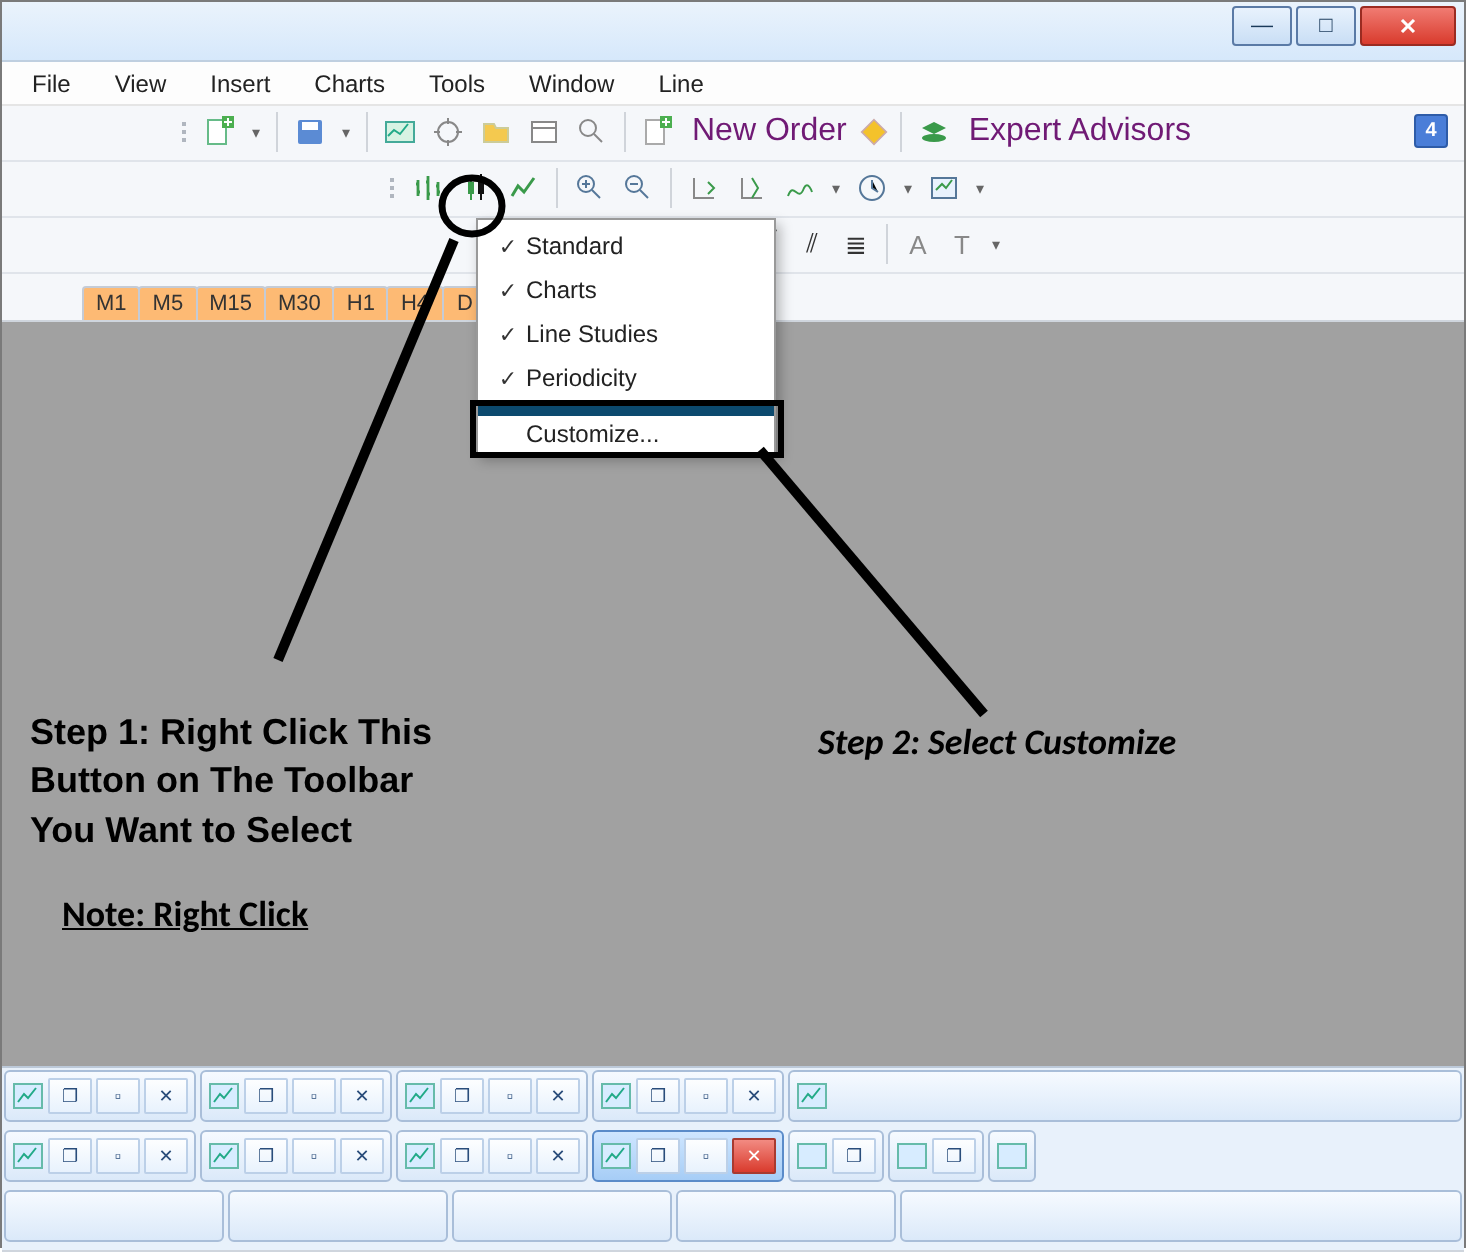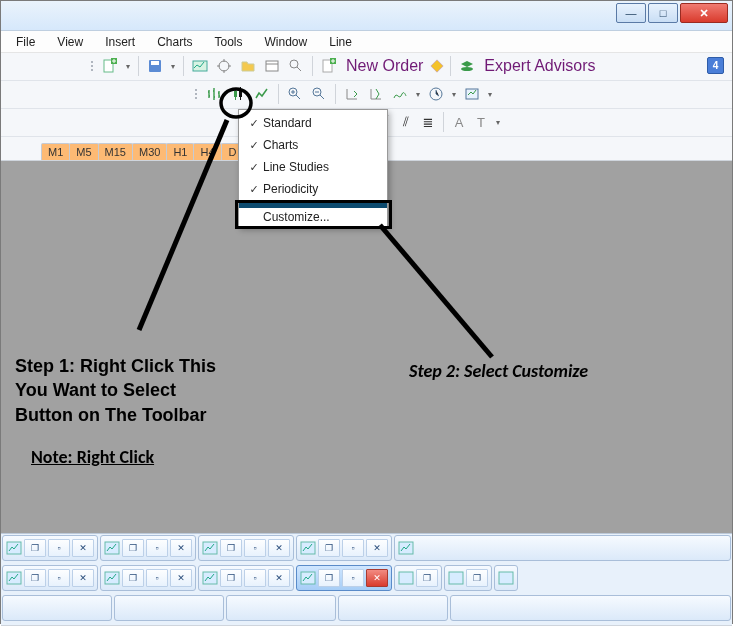--- a/index.html
+++ b/index.html
@@ -295,22 +295,22 @@
     <svg class="annotlines" style="left:130px; top:-47px; width:110px; height:230px;" viewBox="0 0 110 230">
       <line x1="96" y1="6" x2="8" y2="216" stroke="#000" stroke-width="5"></line>
     </svg>
 
     <svg class="annotlines" style="left:373px; top:58px; width:130px; height:150px;" viewBox="0 0 130 150">
       <line x1="6" y1="6" x2="118" y2="138" stroke="#000" stroke-width="5"></line>
     </svg>
 
     <div class="annot" style="left:14px; top:172px;margin-top:21px;">
       <div>Step 1: Right Click This</div>
+      <div>Button on The Toolbar</div>
       <div>You Want to Select</div>
-      <div>Button on The Toolbar</div>
     </div>
     <div class="annot" style="left:408px; top:198px;font-style:italic;">Step 2: Select Customize</div>
     <div class="annot noteU" style="left:30px; top:284px;text-decoration:underline;">Note: Right Click</div>
   </div>
 
   <div class="taskregion">
     <div class="taskrow">
       <div class="taskgroup">
         <span class="taskico">
             <svg class="ico" viewBox="0 0 16 16">

